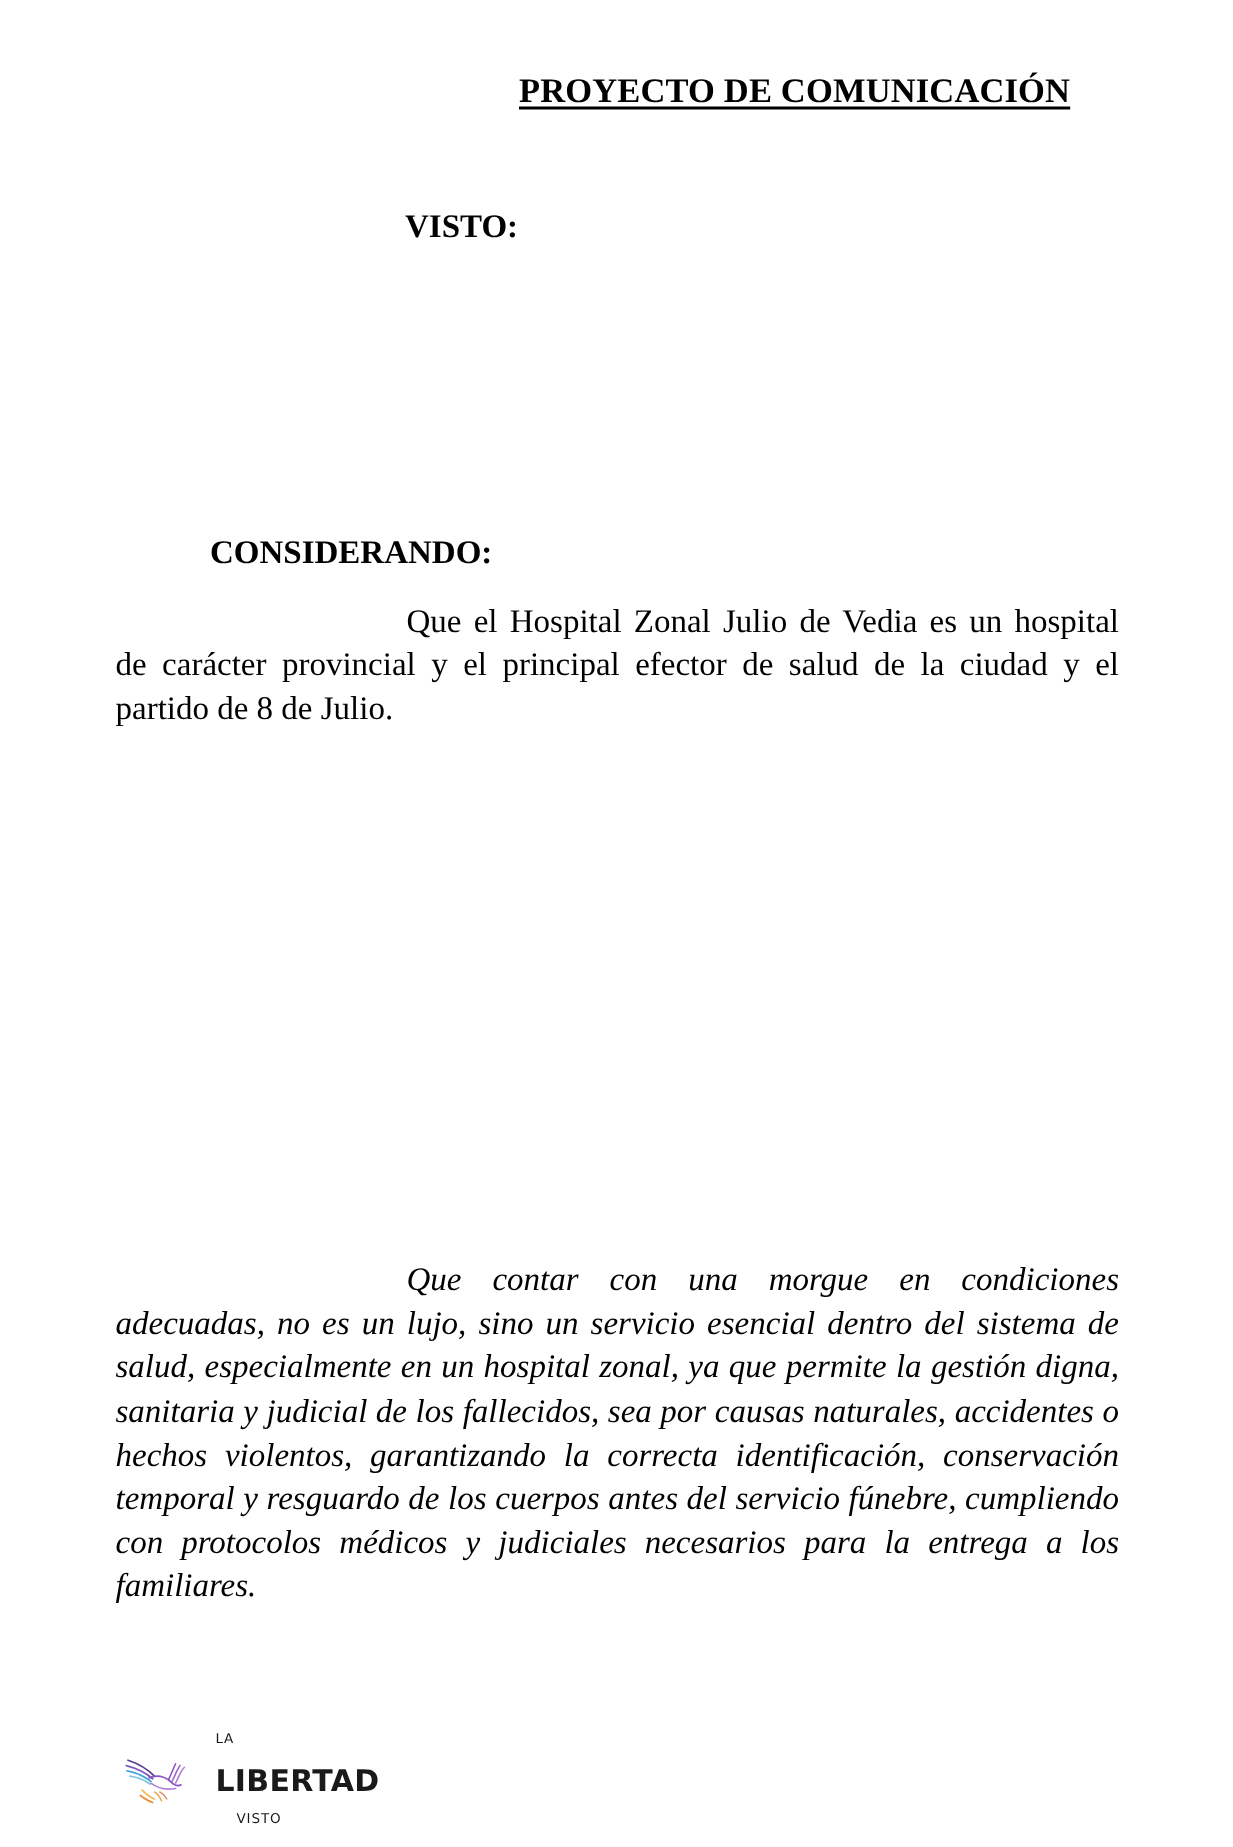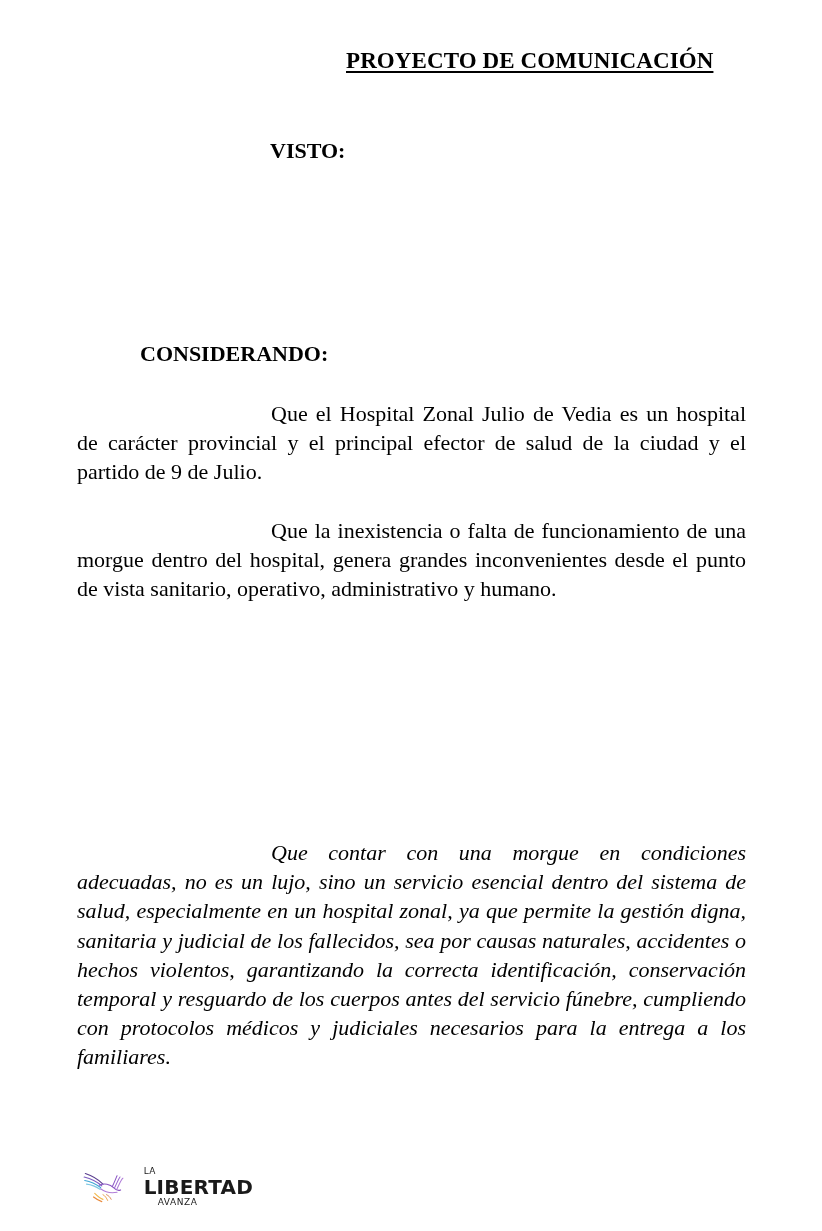--- a/index.html
+++ b/index.html
@@ -35,21 +35,21 @@
       line-height: 28px;
     }
     .heading {
       position: absolute;
       font-size: 22px;
       font-weight: bold;
       line-height: 28px;
       white-space: nowrap;
     }
     .heading.visto { left: 223px; top: 137px; margin-left: 47px; }
-    .heading.considerando { left: 140px; top: 340px; font-family: Liberation Serif, serif; }
+    .heading.considerando { left: 140px; top: 354px; font-family: Liberation Serif, serif; }
 
     .para {
       position: absolute;
       left: 77px;
       width: 669px;
       font-size: 22px;
       line-height: 29.2px;
       text-align: justify;
       text-indent: 194px;
       margin: 0;
@@ -70,37 +70,37 @@
       align-items: center;
     }
     .logo svg { display: block; }
     .logo-text {
       margin-left: 16px;
       font-family: "DejaVu Sans", sans-serif;
       color: #1a1a1a;
       line-height: 1;
       display: flex;
       flex-direction: column;
+      gap: 11px;
     }
     .logo-la { font-size: 9px; font-weight: 500; letter-spacing: 0.5px; }
     .logo-libertad { font-size: 20px; font-weight: bold; letter-spacing: 0.2px; margin-top: 1px; }
     .logo-avanza { font-size: 9px; letter-spacing: 0.6px; margin-left: 14px; margin-top: 1px; }
   </style>
 </head>
 <body>
 
 <div class="page">
 
   <div class="title">PROYECTO DE COMUNICACIÓN</div>
 
   <div class="heading visto">VISTO:</div>
 
   <div class="heading considerando">CONSIDERANDO:</div>
-  <p class="para p1">Que el Hospital Zonal Julio de Vedia es un hospital de carácter provincial y el principal efector de salud de la ciudad y el partido de 9 de Julio.</p>
-  <p class="para p2">Que la inexistencia o falta de funcionamiento de una morgue dentro del hospital, genera grandes inconvenientes desde el punto de vista sanitario, operativo, administrativo y humano.</p>
+  <p class="para p1">Que el Hospital Zonal Julio de Vedia es un hospital de carácter provincial y el principal efector de salud de la ciudad y el partido de 8 de Julio.</p>
   <p class="para p4">Que contar con una morgue en condiciones adecuadas, no es un lujo, sino un servicio esencial dentro del sistema de salud, especialmente en un hospital zonal, ya que permite la gestión digna, sanitaria y judicial de los fallecidos, sea por causas naturales, accidentes o hechos violentos, garantizando la correcta identificación, conservación temporal y resguardo de los cuerpos antes del servicio fúnebre, cumpliendo con protocolos médicos y judiciales necesarios para la entrega a los familiares.</p>
 
   <div class="logo">
     <svg width="76" height="58" viewBox="0 0 76 58">
 
       <path d="M4 6 C16 10, 26 16, 34 24" stroke="#5b3f8f" stroke-width="2" fill="none" stroke-linecap="round"></path>
       <path d="M2 12 C14 15, 24 20, 32 27" stroke="#7b5cc0" stroke-width="2" fill="none" stroke-linecap="round"></path>
       <path d="M3 18 C14 20, 22 24, 30 30" stroke="#3fa7d6" stroke-width="2" fill="none" stroke-linecap="round"></path>
       <path d="M6 24 C15 25, 22 28, 29 33" stroke="#7ec8e3" stroke-width="2" fill="none" stroke-linecap="round"></path>
 
@@ -112,17 +112,17 @@
       <path d="M58 32 C62 24, 64 18, 68 14" stroke="#b07cd8" stroke-width="1.8" fill="none" stroke-linecap="round"></path>
 
       <path d="M20 40 C24 44, 28 48, 34 50" stroke="#f2b84b" stroke-width="2" fill="none" stroke-linecap="round"></path>
       <path d="M18 46 C22 49, 26 52, 32 54" stroke="#e98a3b" stroke-width="2" fill="none" stroke-linecap="round"></path>
       <path d="M34 42 C38 44, 40 48, 42 52" stroke="#e9a04b" stroke-width="1.6" fill="none" stroke-linecap="round"></path>
       <path d="M40 42 C44 44, 46 46, 48 50" stroke="#d98a5a" stroke-width="1.6" fill="none" stroke-linecap="round"></path>
     </svg>
     <div class="logo-text">
       <span class="logo-la">LA</span>
       <span class="logo-libertad">LIBERTAD</span>
-      <span class="logo-avanza">AVANZA</span>
+      <span class="logo-avanza">VISTO</span>
     </div>
   </div>
 
 </div>
 
 </body></html>

